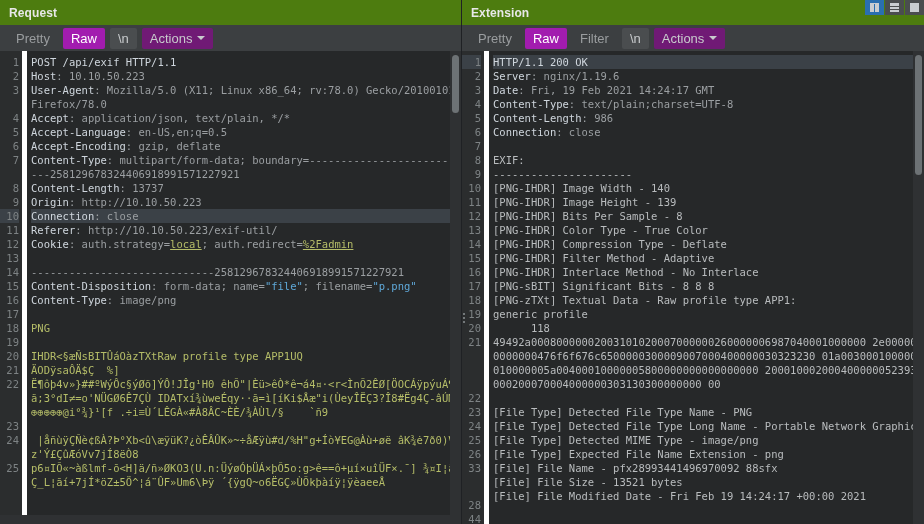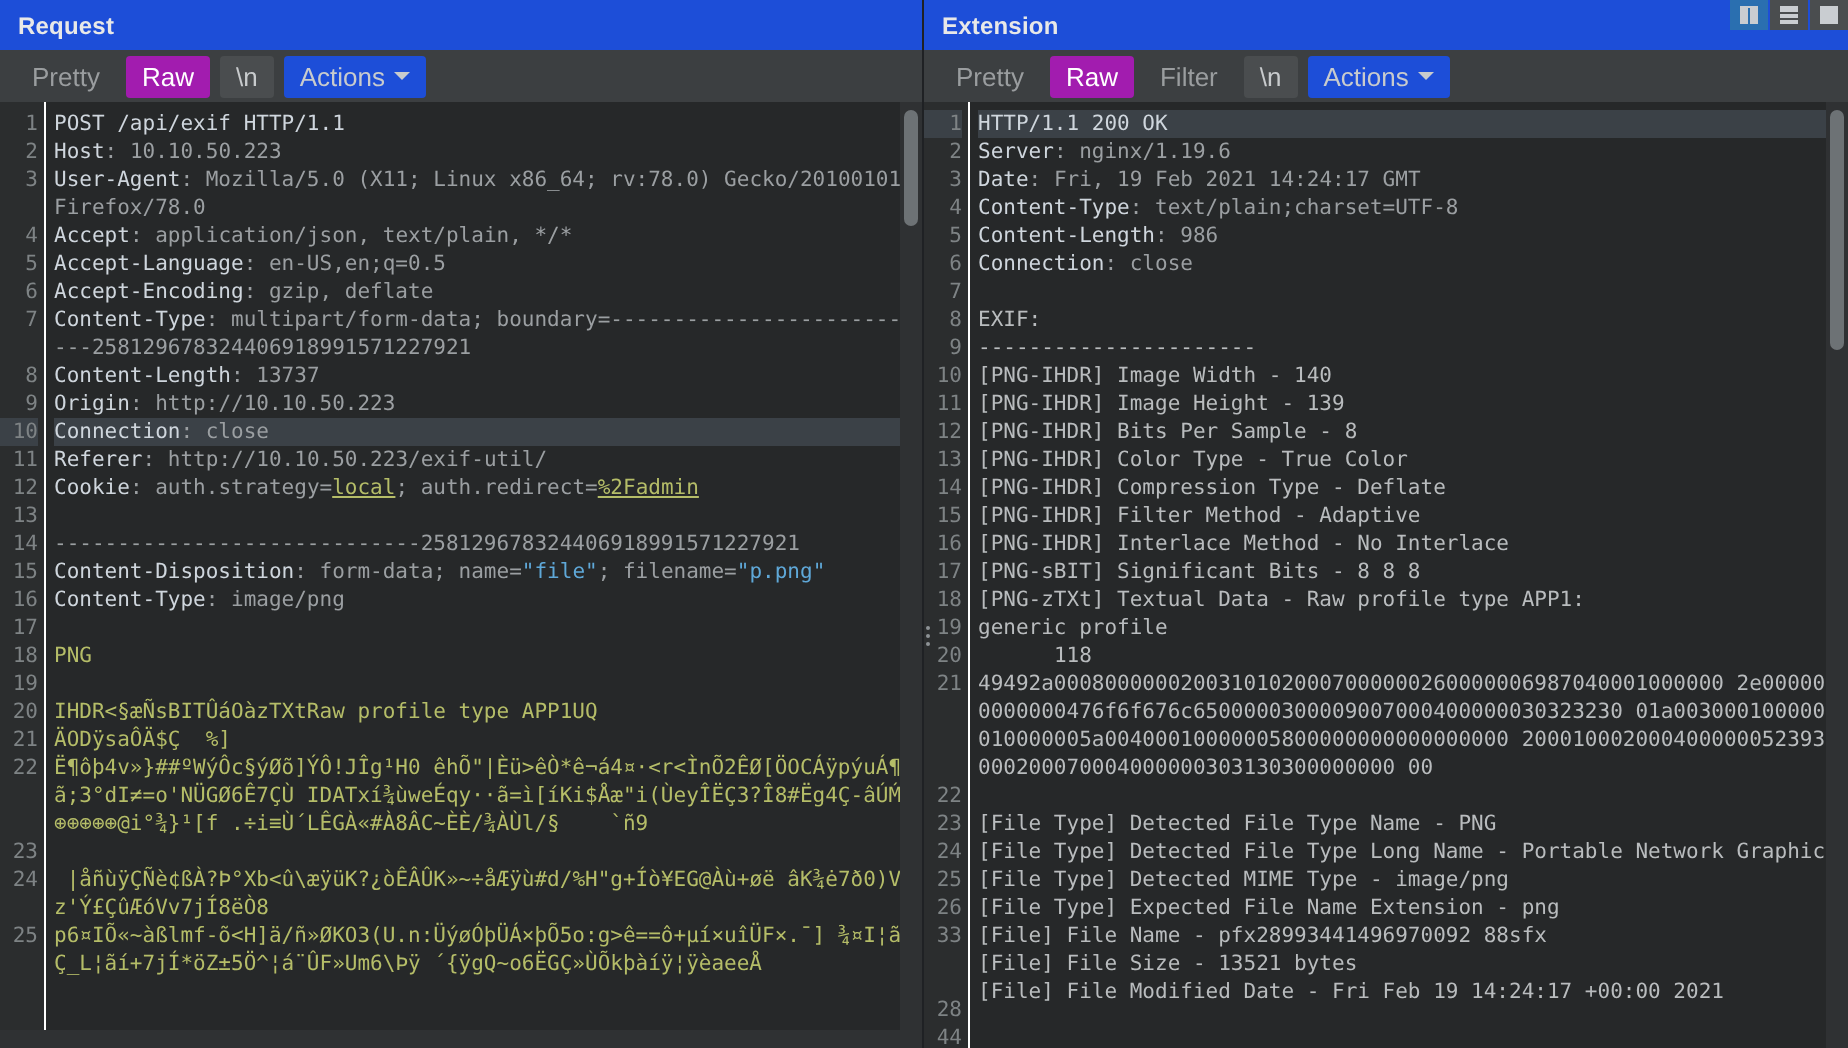--- a/index.html
+++ b/index.html
@@ -8,50 +8,50 @@
     background:#2b2d30;
     font-family:"Liberation Sans",sans-serif;
     color:#d6d6d6;
     -webkit-font-smoothing:antialiased;
   }
   .app{display:flex;width:924px;height:524px;}
   .panel{width:462px;height:524px;display:flex;flex-direction:column;position:relative;box-sizing:border-box;}
   .panel.left{border-right:1px solid #1f2124;}
 
   
-  .panel-head{height:25px;flex:0 0 25px;display:flex;align-items:center;padding-left:9px;box-sizing:border-box;background:#1d4ed8;}
+  .panel-head{height:25px;flex:0 0 25px;display:flex;align-items:center;padding-left:9px;box-sizing:border-box;background:#4d7c0f;}
   .panel-title{font-size:12px;font-weight:bold;color:#e8e8e8;letter-spacing:.1px;}
 
   
   .layout-toggles{position:absolute;top:0;right:0;display:flex;height:15px;}
   .lt-btn{width:19px;height:15px;display:flex;align-items:center;justify-content:center;box-sizing:border-box;background:#4a4d4f;margin-left:1px;}
   .lt-btn.active{background:#2a6fb0;}
   .lt-glyph{display:block;}
   .g-cols{width:9px;height:9px;border:1px solid #c9cdd1;box-sizing:border-box;position:relative;background:#c9cdd1;}
   .g-cols:after{content:"";position:absolute;left:3px;top:0;width:1px;height:9px;background:#2a6fb0;}
   .g-rows{width:9px;height:9px;box-sizing:border-box;background:#c9cdd1;position:relative;}
   .g-rows:after{content:"";position:absolute;top:3px;left:0;height:1px;width:9px;background:#4a4d4f;}
   .g-rows:before{content:"";position:absolute;top:6px;left:0;height:1px;width:9px;background:#4a4d4f;}
   .g-solid{width:9px;height:9px;background:#c9cdd1;}
 
   
   .toolbar{height:26px;flex:0 0 26px;display:flex;align-items:center;gap:5px;padding:0 8px;box-sizing:border-box;background:#3c3f41;}
   .tbtn{font-size:13px;line-height:1;padding:4px 8px;border-radius:2px;color:#9a9d9f;background:transparent;user-select:none;white-space:nowrap;}
   .tbtn.grey{background:#4a4d4f;color:#c8cbcd;}
   .tbtn.active{background:#a21caf;color:#ffffff;}
   .tbtn.plain{color:#9a9d9f;background:transparent;}
-  .tbtn.actions{background:#1d4ed8;color:#c8cbcd;display:flex;align-items:center;gap:5px;}
+  .tbtn.actions{background:#701a75;color:#c8cbcd;display:flex;align-items:center;gap:5px;}
   .caret{width:0;height:0;border-left:4px solid transparent;border-right:4px solid transparent;border-top:4px solid #c8cbcd;display:block;}
 
   
   .editor{flex:1 1 auto;position:relative;overflow:hidden;background:#262829;display:flex;}
   .gutter{flex:0 0 22px;background:#2b2d2e;color:#7e8385;font-family:"DejaVu Sans Mono","Liberation Mono",monospace;font-size:10.5px;line-height:14px;text-align:right;padding-top:4px;box-sizing:border-box;padding-right:3px;user-select:none;}
   .gutter .ln{height:14px;overflow:hidden;}
   .gutter .ln.hl{background:#3b4147;}
-  .code{flex:1 1 auto;font-family:"DejaVu Sans Mono","Liberation Mono",monospace;font-size:10.5px;line-height:14px;padding-top:4px;box-sizing:border-box;padding-left:4px;white-space:pre-wrap;word-break:break-all;overflow:hidden;border-left:1px solid #ffffff;color:#b9bcbe;}
+  .code{flex:1 1 auto;font-family:"DejaVu Sans Mono","Liberation Mono",monospace;font-size:10.5px;line-height:14px;padding-top:4px;box-sizing:border-box;padding-left:4px;white-space:pre-wrap;word-break:break-all;overflow:hidden;border-left:5px solid #ffffff;color:#b9bcbe;}
   .code .row{min-height:14px;}
   .code .row.hl{background:#3b4147;}
   .hname{color:#cfd6dd;}
   .hval{color:#9b9fa2;}
   .str{color:#5fa8d8;}
   .ck{color:#b5bd68;text-decoration:underline;}
   .bin{color:#b5bd68;}
   .plain{color:#b9bcbe;}
 
   

